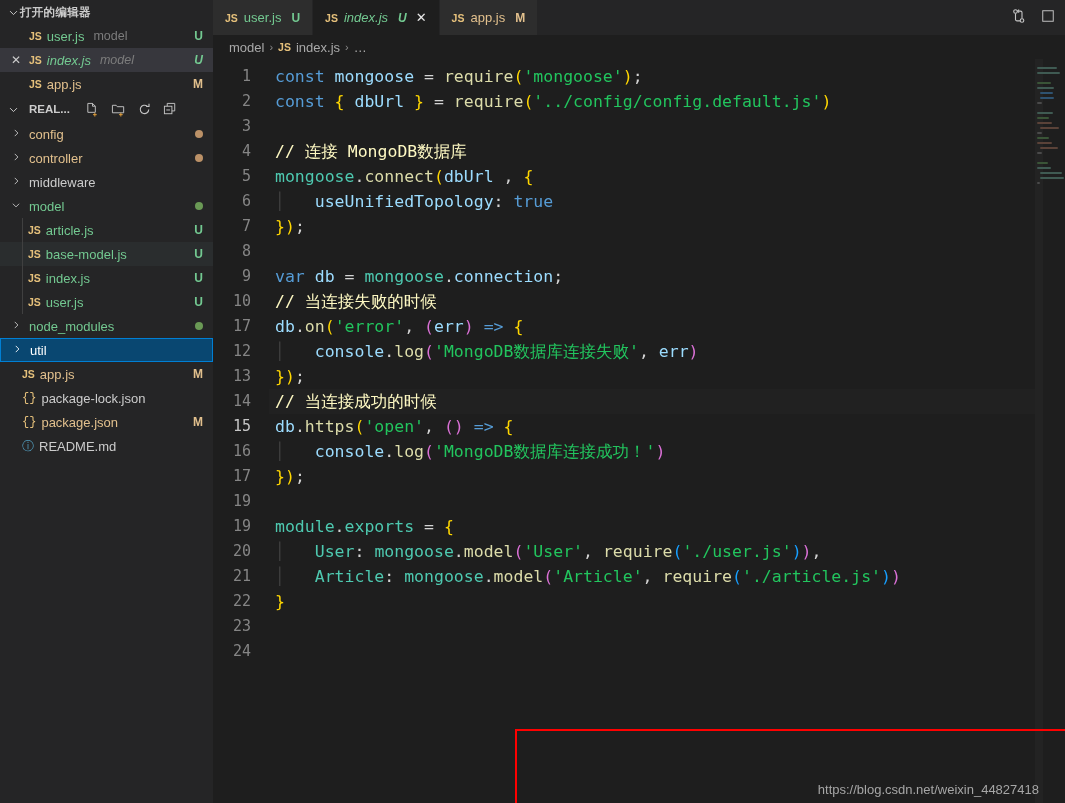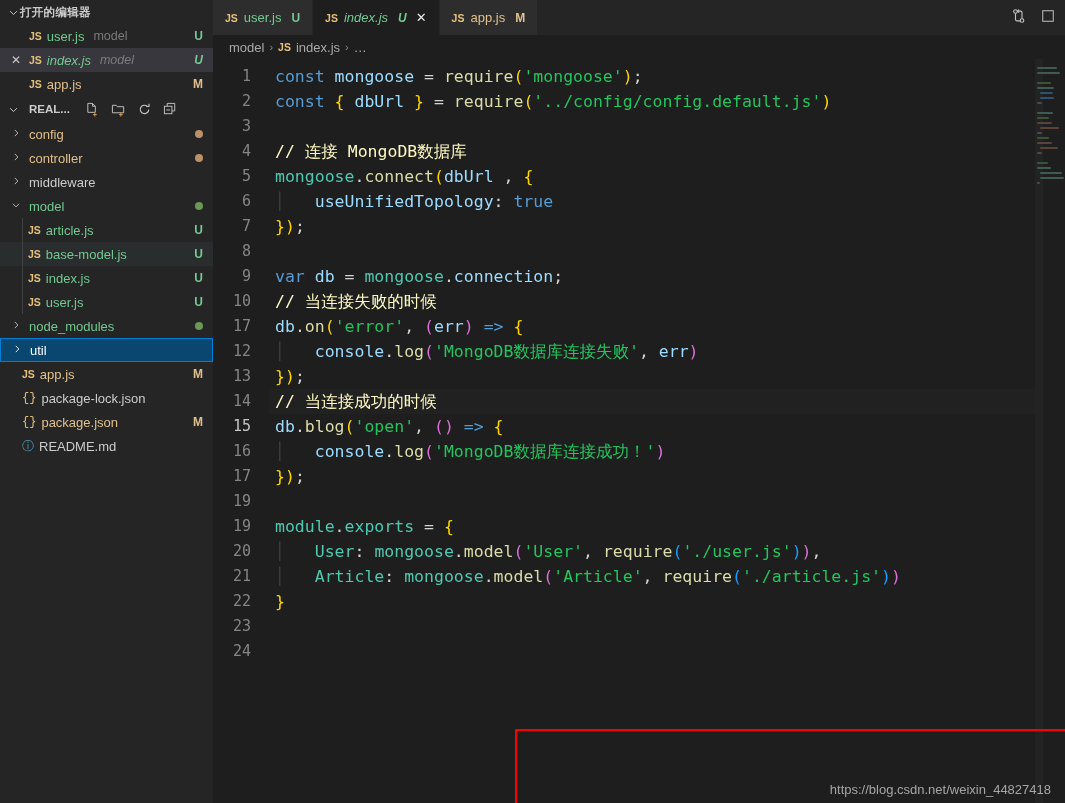--- a/index.html
+++ b/index.html
@@ -132,21 +132,21 @@
   }
 
   .minimap {
     position: absolute; right: 0; top: 0; width: 30px; height: 100%;
     background: #1e1e1e;
   }
   .mm-slider { position:absolute; right: 22px; top: 0; width: 8px; height: 100%; background: #232323; }
   .mm-line { position: absolute; height: 2px; border-radius: 1px; }
 
   .watermark {
-    position: absolute; right: 14px; bottom: 6px; color: #a6a6a6;
+    position: absolute; right: 26px; bottom: 6px; color: #a6a6a6;
     font-size: 13px; font-family: "Liberation Sans", sans-serif;
   }
 </style>
 </head>
 <body>
 
 <div class="app">
 
   <div class="sidebar">
 
@@ -412,21 +412,21 @@
         <div class="cline"><span class="obj">mongoose</span><span class="pun">.</span><span class="fn">connect</span><span class="par1">(</span><span class="var">dbUrl</span> <span class="pun">,</span> <span class="par1">{</span></div>
         <div class="cline"><span class="ind">│</span>   <span class="prop">useUnifiedTopology</span><span class="pun">:</span> <span class="blue">true</span></div>
         <div class="cline"><span class="par1">}</span><span class="par1">)</span><span class="pun">;</span></div>
         <div class="cline"> </div>
         <div class="cline"><span class="kw">var</span> <span class="var">db</span> <span class="pun">=</span> <span class="obj">mongoose</span><span class="pun">.</span><span class="var">connection</span><span class="pun">;</span></div>
         <div class="cline"><span class="cmt">// 当连接失败的时候</span></div>
         <div class="cline"><span class="var">db</span><span class="pun">.</span><span class="fn">on</span><span class="par1">(</span><span class="str">'error'</span><span class="pun">,</span> <span class="par2">(</span><span class="var">err</span><span class="par2">)</span> <span class="blue">=&gt;</span> <span class="par1">{</span></div>
         <div class="cline"><span class="ind">│</span>   <span class="var">console</span><span class="pun">.</span><span class="fn">log</span><span class="par2">(</span><span class="str">'MongoDB数据库连接失败'</span><span class="pun">,</span> <span class="var">err</span><span class="par2">)</span></div>
         <div class="cline"><span class="par1">}</span><span class="par1">)</span><span class="pun">;</span></div>
         <div class="cline highlight"><span class="cmt">// 当连接成功的时候</span></div>
-        <div class="cline"><span class="var">db</span><span class="pun">.</span><span class="fn">blog</span><span class="par1">(</span><span class="str">'open'</span><span class="pun">,</span> <span class="par2">()</span> <span class="blue">=&gt;</span> <span class="par1">{</span></div>
+        <div class="cline"><span class="var">db</span><span class="pun">.</span><span class="fn">https</span><span class="par1">(</span><span class="str">'open'</span><span class="pun">,</span> <span class="par2">()</span> <span class="blue">=&gt;</span> <span class="par1">{</span></div>
         <div class="cline"><span class="ind">│</span>   <span class="var">console</span><span class="pun">.</span><span class="fn">log</span><span class="par2">(</span><span class="str">'MongoDB数据库连接成功！'</span><span class="par2">)</span></div>
         <div class="cline"><span class="par1">}</span><span class="par1">)</span><span class="pun">;</span></div>
         <div class="cline"> </div>
         <div class="cline"><span class="obj">module</span><span class="pun">.</span><span class="obj">exports</span> <span class="pun">=</span> <span class="par1">{</span></div>
         <div class="cline"><span class="ind">│</span>   <span class="obj">User</span><span class="pun">:</span> <span class="obj">mongoose</span><span class="pun">.</span><span class="fn">model</span><span class="par2">(</span><span class="str">'User'</span><span class="pun">,</span> <span class="fn">require</span><span class="par3">(</span><span class="str">'./user.js'</span><span class="par3">)</span><span class="par2">)</span><span class="pun">,</span></div>
         <div class="cline"><span class="ind">│</span>   <span class="obj">Article</span><span class="pun">:</span> <span class="obj">mongoose</span><span class="pun">.</span><span class="fn">model</span><span class="par2">(</span><span class="str">'Article'</span><span class="pun">,</span> <span class="fn">require</span><span class="par3">(</span><span class="str">'./article.js'</span><span class="par3">)</span><span class="par2">)</span></div>
         <div class="cline"><span class="par1">}</span></div>
       </div>
 
       <div class="minimap">

